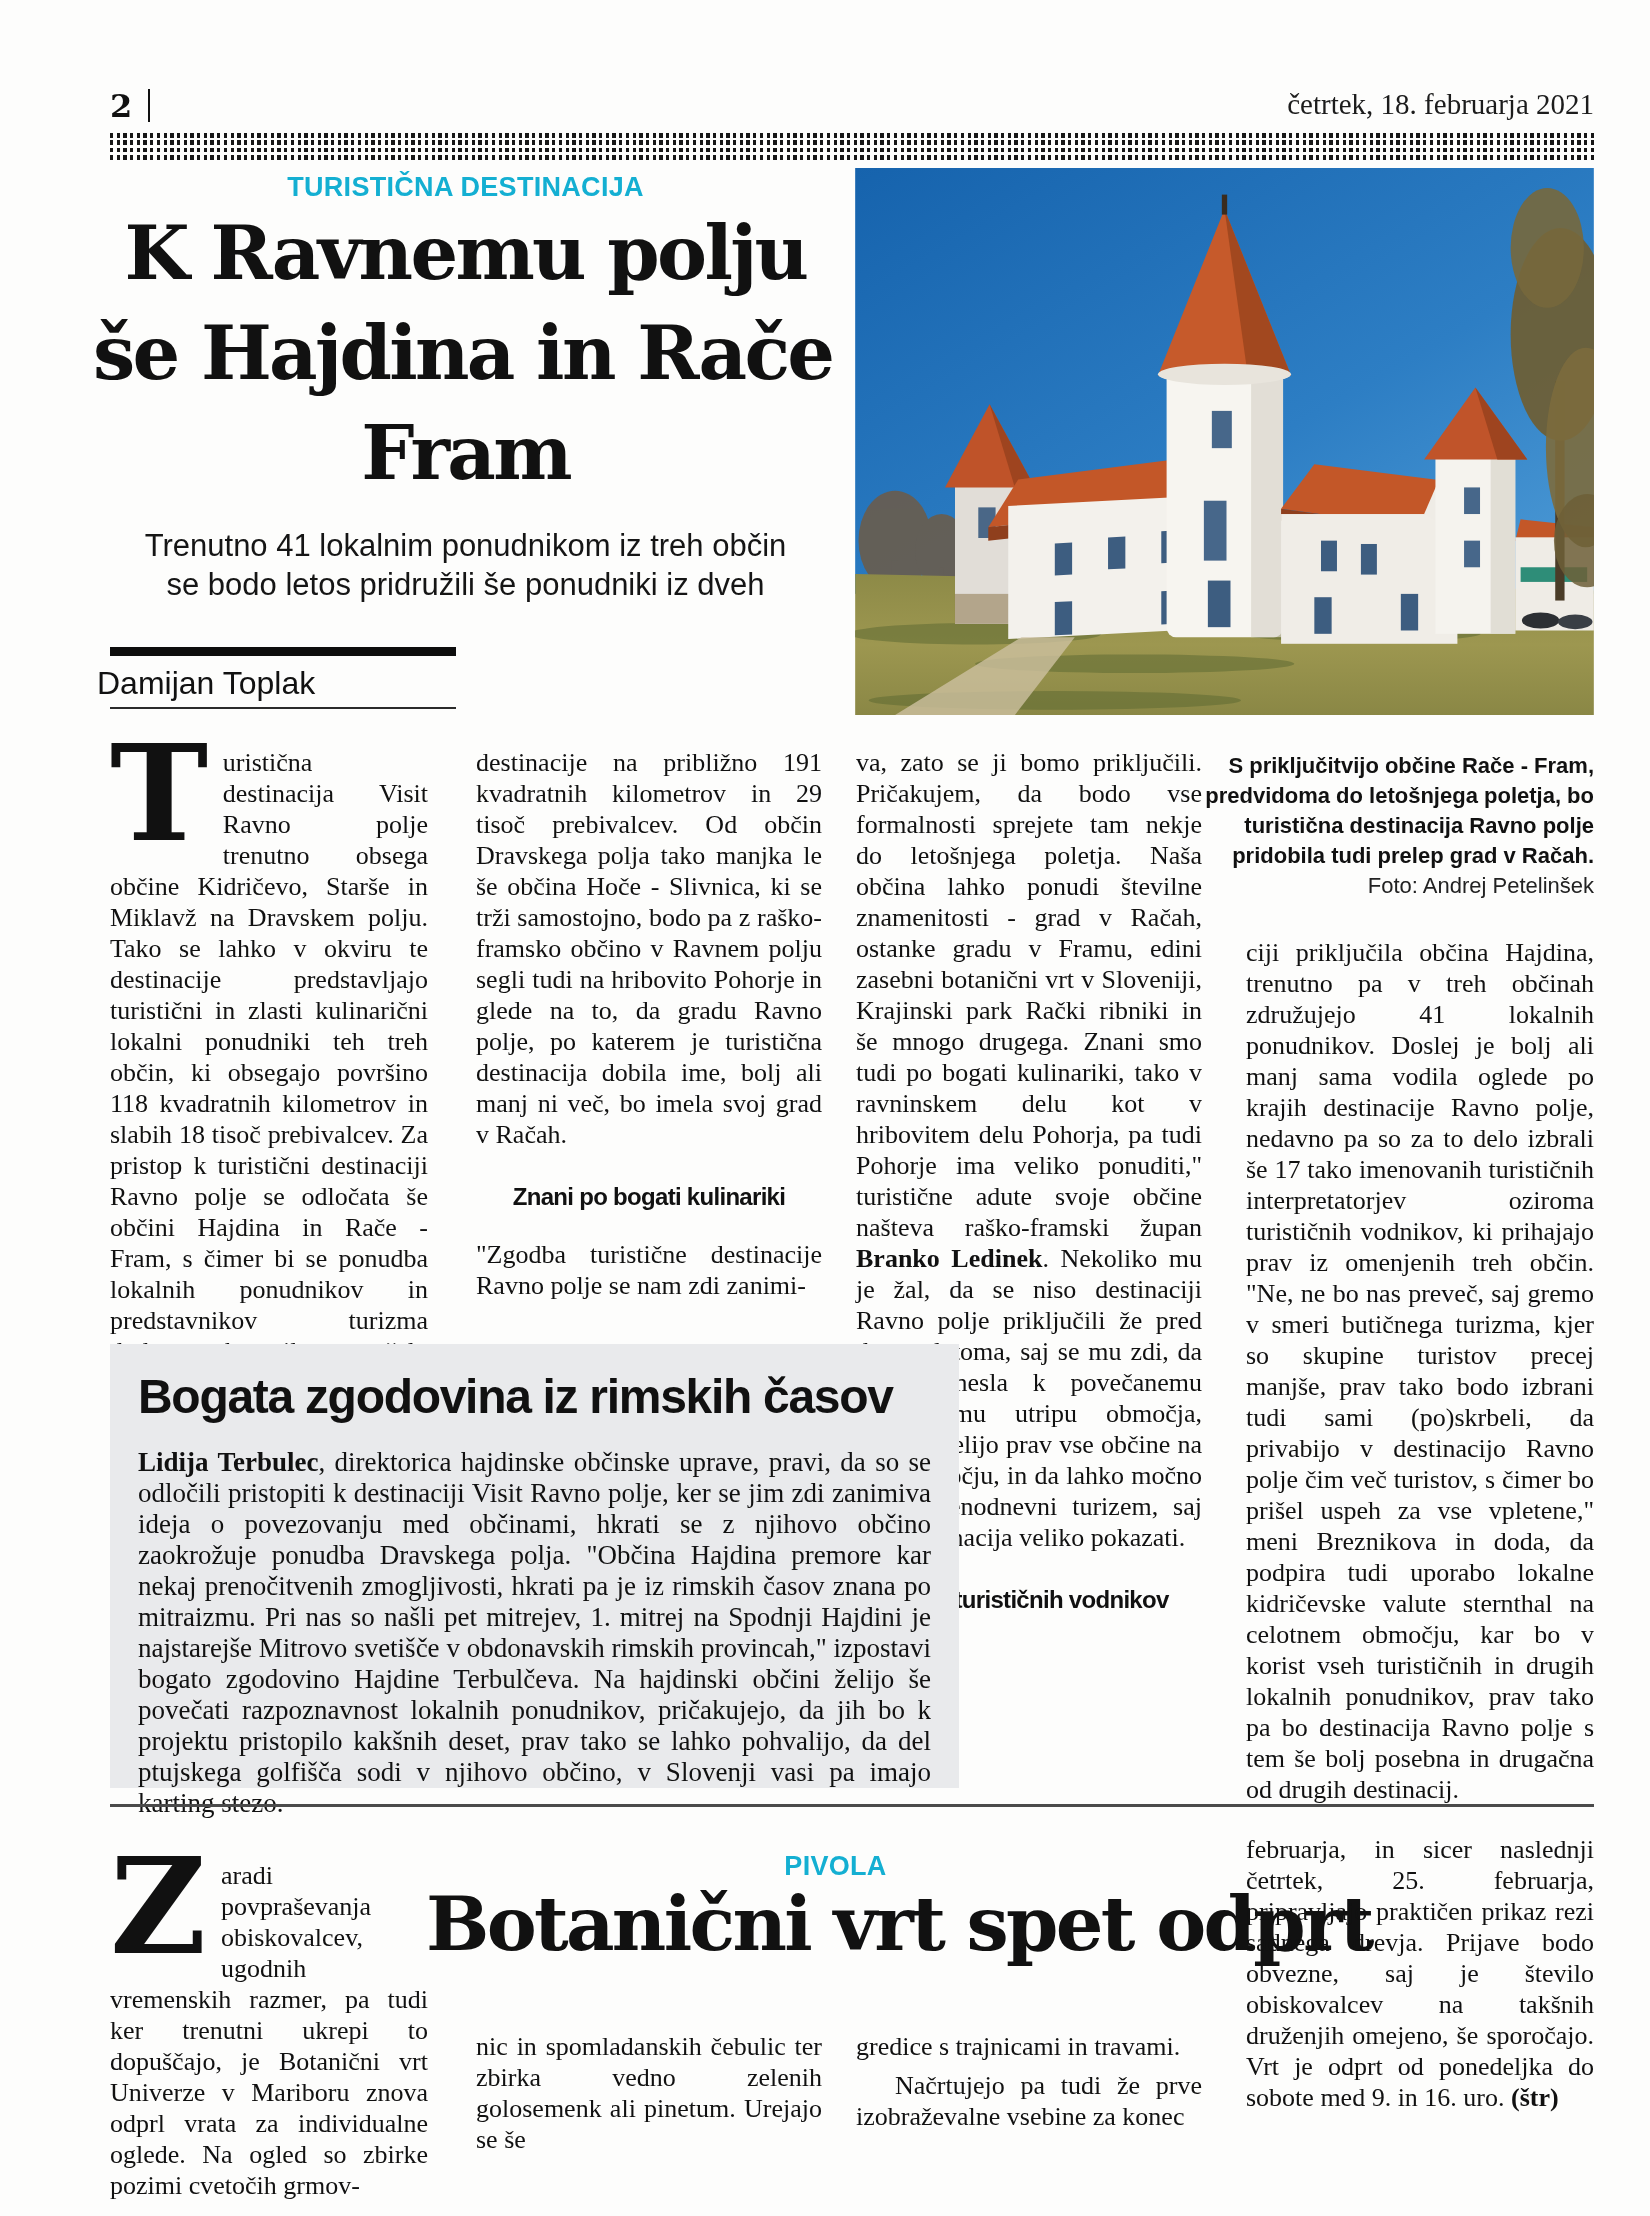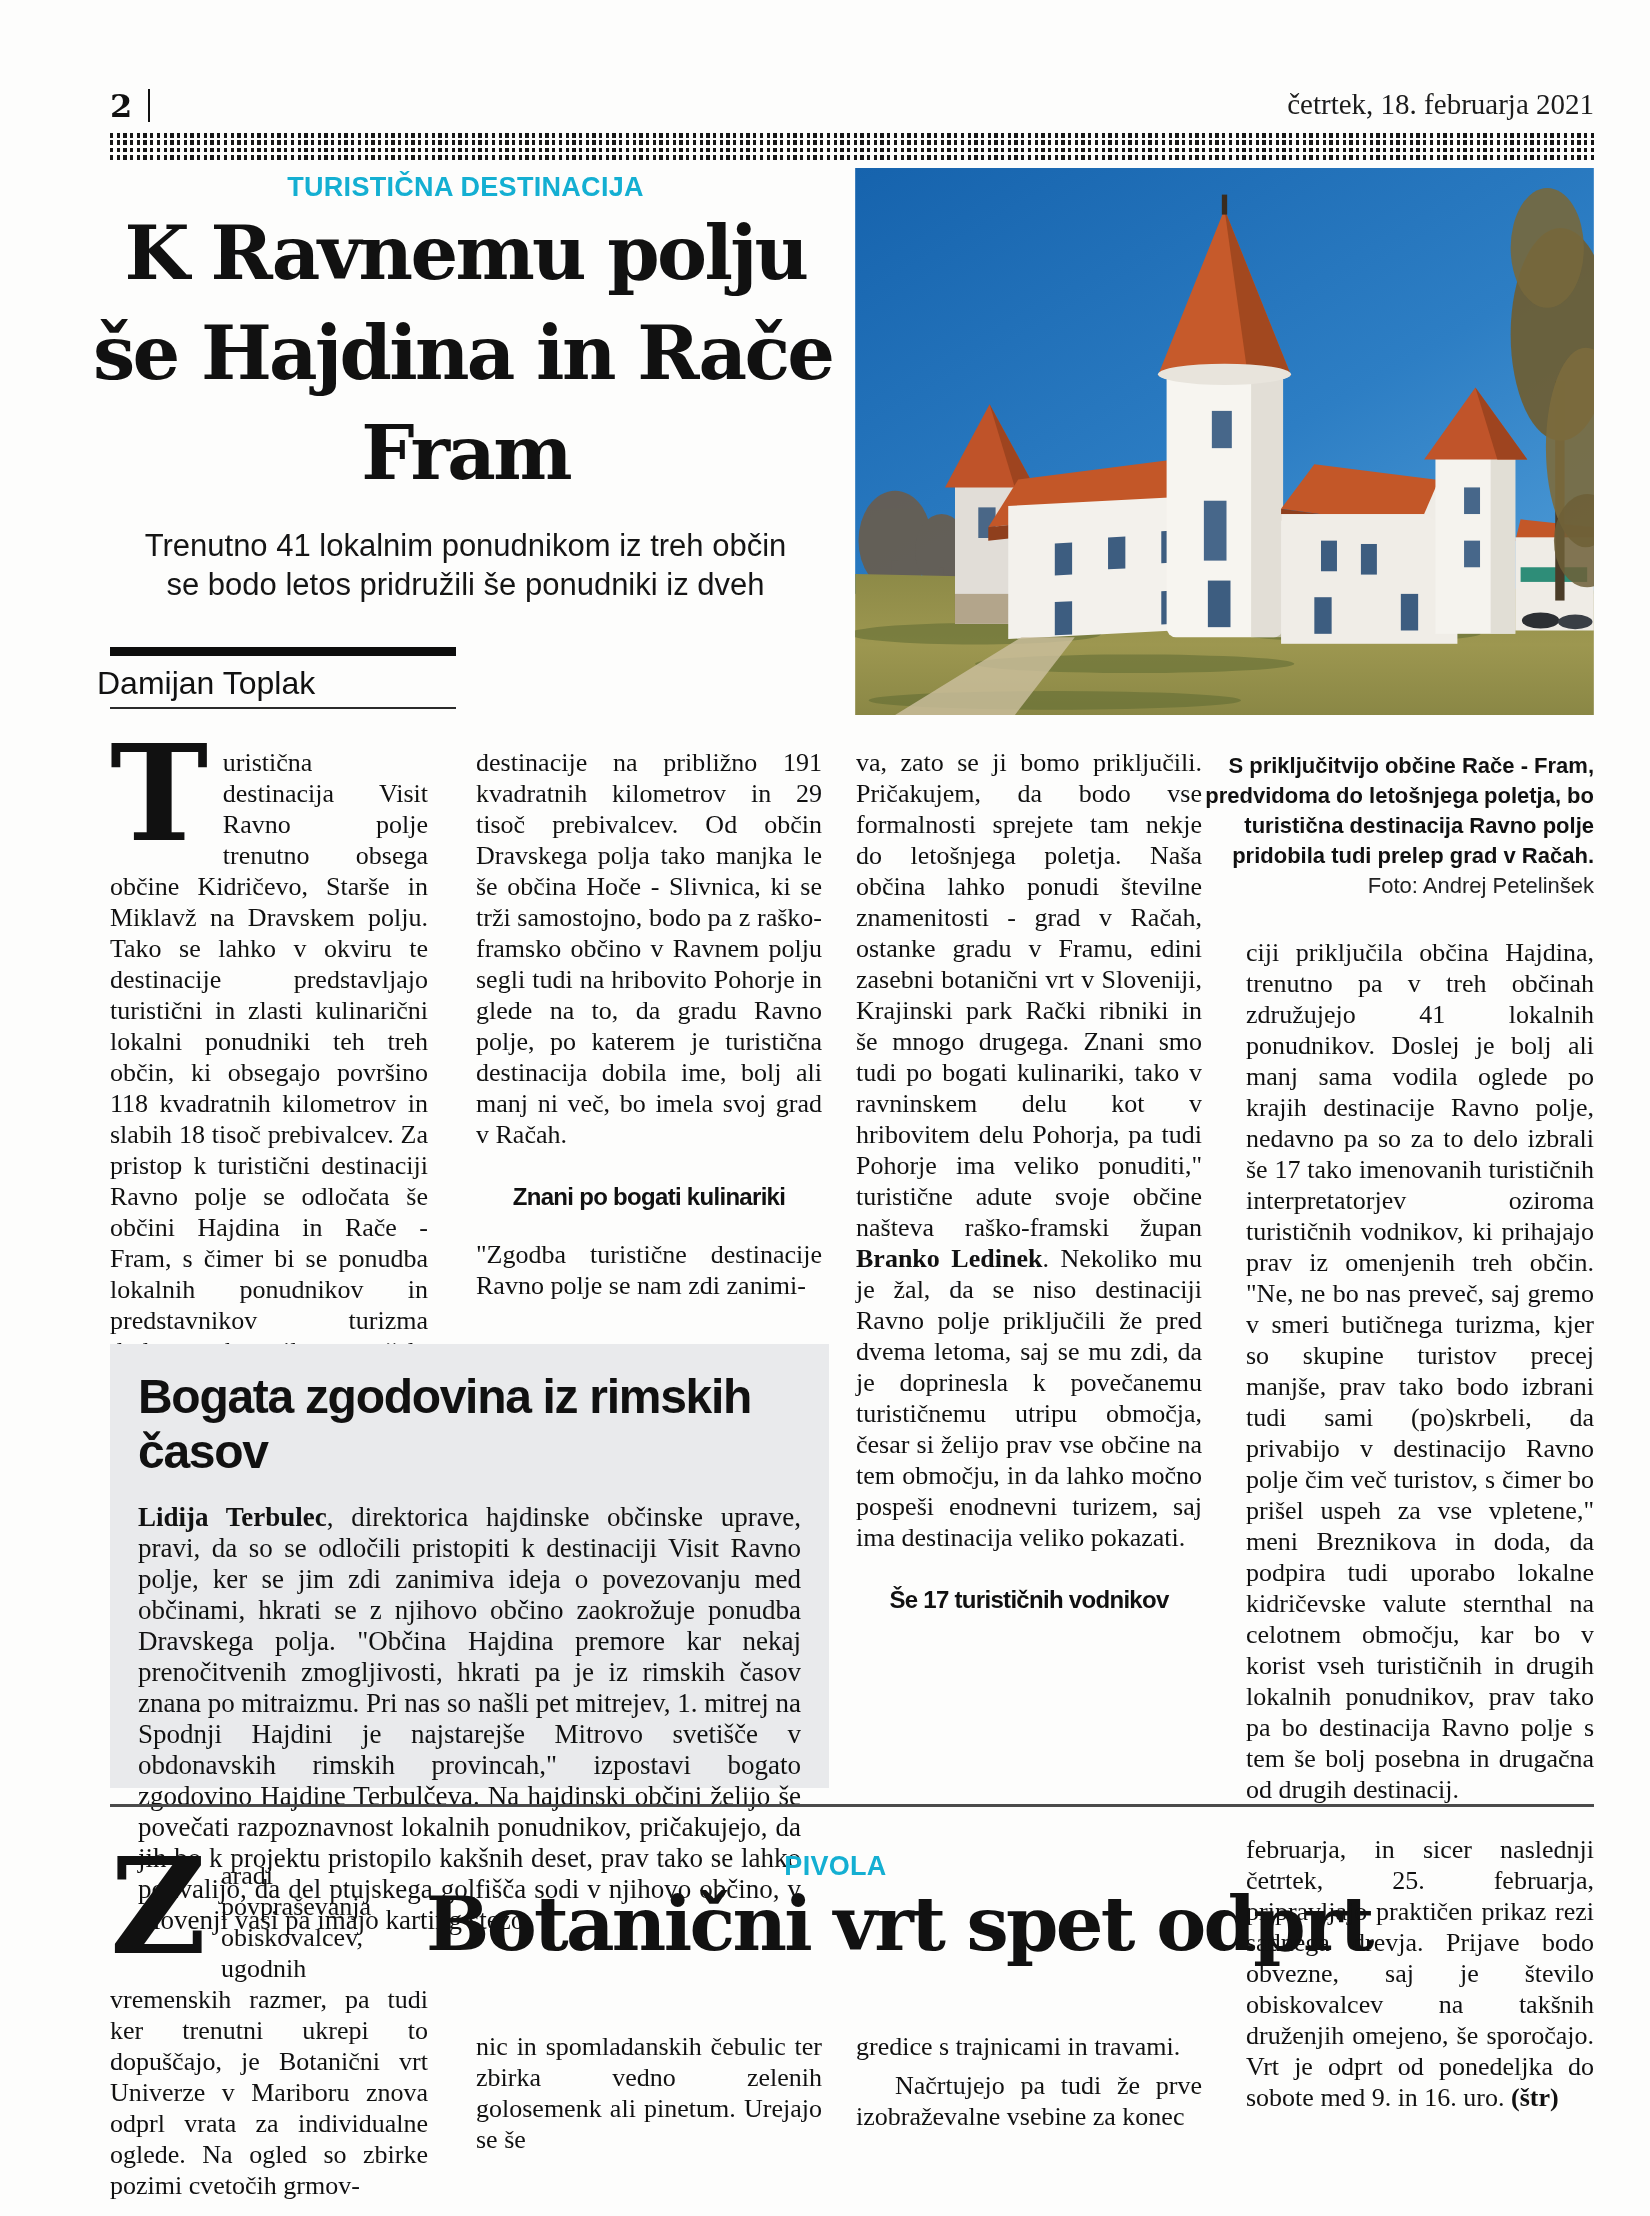--- a/index.html
+++ b/index.html
@@ -49,21 +49,21 @@
   .c3{left:856px;top:747px;width:346px;}
   .c4{left:1246px;top:937px;width:348px;}
   .dropcap{float:left;font-family:"DejaVu Serif",serif;font-weight:700;
            font-size:132px;line-height:94px;padding-right:14.6px;}
   .subhead{font-family:"Liberation Sans",sans-serif;font-weight:700;font-size:24px;
            margin:31px 0 27px 0;text-align:center;letter-spacing:-0.7px;}
   .para{margin:0;}
   .para + .para{margin-top:8px;}
 
   
-  .graybox{left:110px;top:1344px;width:719px;height:444px;background:#E9EAEC;box-sizing:border-box;
+  .graybox{left:110px;top:1344px;width:849px;height:444px;background:#E9EAEC;box-sizing:border-box;
            padding:25px 28px 0 28px;}
   .box-title{font-family:"Liberation Sans",sans-serif;font-weight:700;font-size:48px;
              letter-spacing:-1.3px;margin-bottom:22.6px;}
   .box-text{font-size:27px;line-height:31px;text-align:justify;}
 
   
   .article-sep{left:110px;top:1804px;width:1484px;height:2.7px;background:#4b4b4b;}
   .kicker2{left:466px;top:1851px;width:739px;}
   .headline2{left:426px;top:1880px;width:818px;text-align:center;
              font-family:"DejaVu Serif",serif;font-weight:700;font-size:75px;

